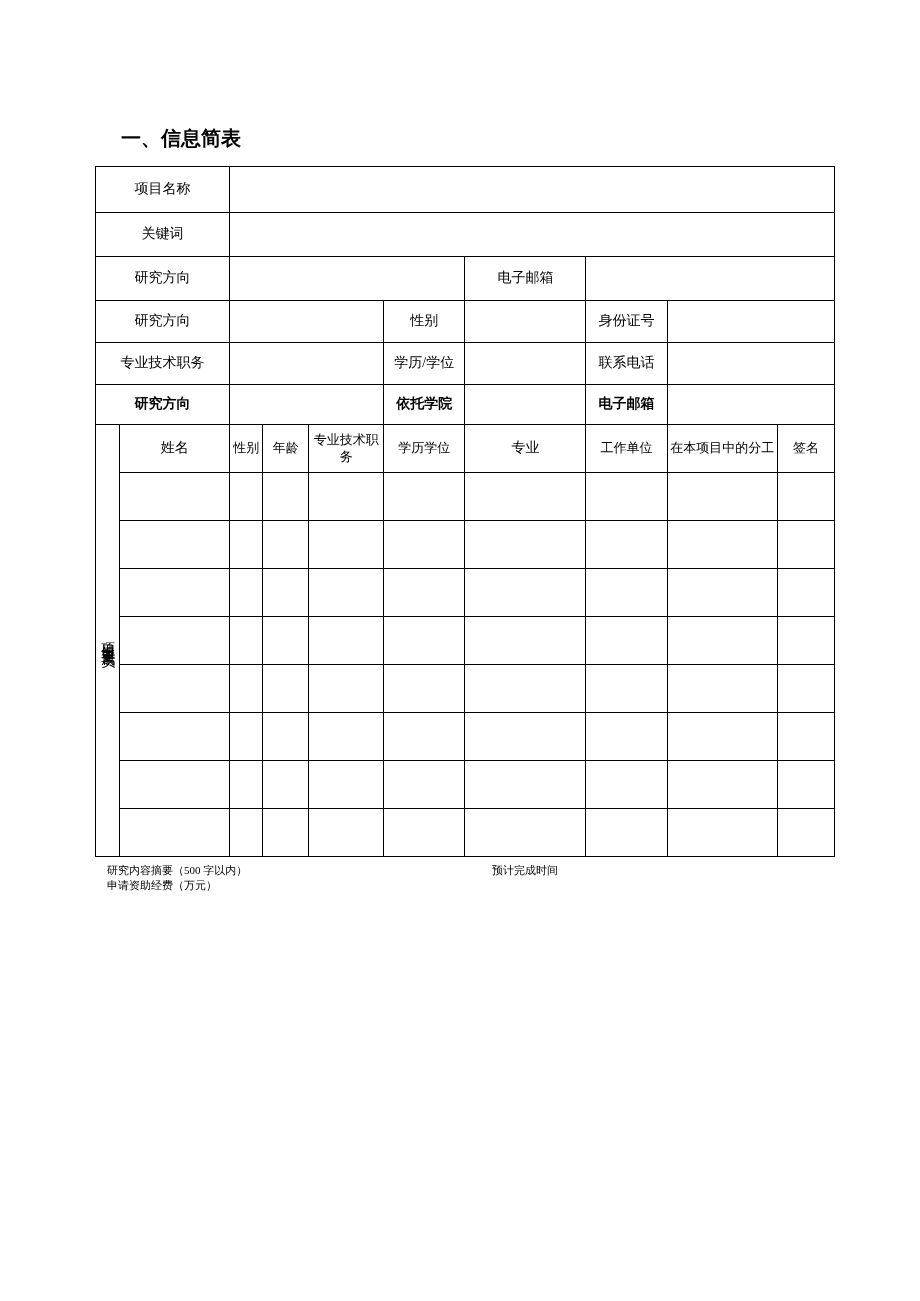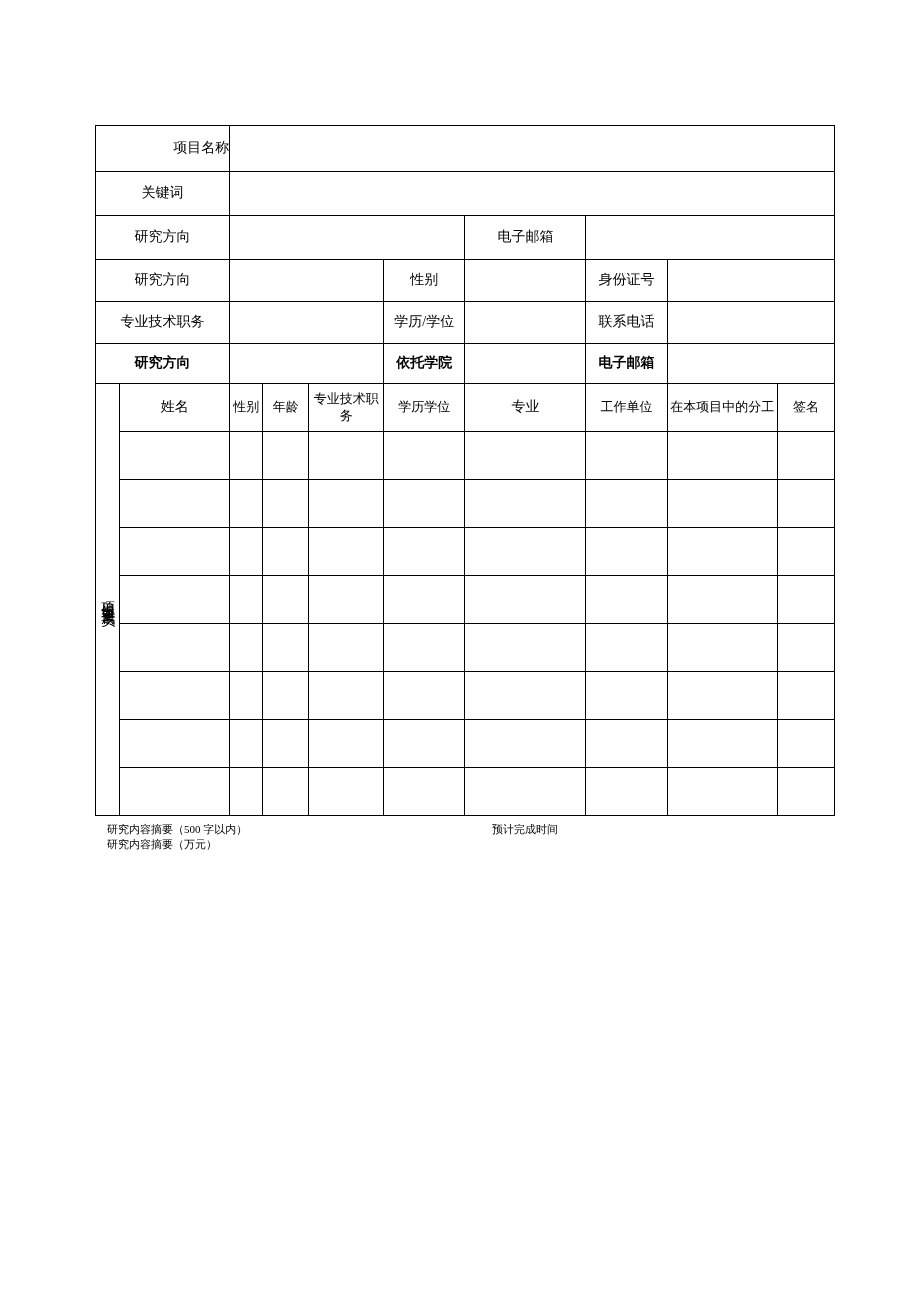--- a/index.html
+++ b/index.html
@@ -31,21 +31,21 @@
       table-layout: fixed;
     }
     td {
       border: 1px solid #000;
       text-align: center;
       vertical-align: middle;
       font-size: 14px;
       word-break: break-all;
       line-height: 1.3;
     }
-    .r1 td { height: 46px; text-align: right; }
+    .r1 td { height: 46px; }
     .r2 td { height: 44px; }
     .r3 td { height: 44px; }
     .r4 td { height: 42px; }
     .r5 td { height: 42px; }
     .r6 td { height: 40px; font-weight: bold; }
     .r-head td { height: 48px; }
     .r-data td { height: 48px; }
     .footer {
       padding-top: 6px;
       padding-left: 12px;
@@ -64,20 +64,21 @@
       white-space: nowrap;
     }
     .small {
       font-size: 13px;
     }
   </style>
 </head>
 <body>
 
 <div class="page">
+  <div class="title">一、信息简表</div>
 
   <table>
     <colgroup>
       <col style="width:22px">
       <col style="width:100px">
       <col style="width:30px">
       <col style="width:42px">
       <col style="width:68px">
       <col style="width:74px">
       <col style="width:110px">
@@ -233,15 +234,15 @@
           <td></td>
         </tr>
   </tbody>
     </table>
 
   <div class="footer">
     <div class="footer-line1">
       <span class="footer-left">研究内容摘要（500 字以内）</span>
       <span>预计完成时间</span>
     </div>
-    <div>研究内容摘要（万元）</div>
+    <div>申请资助经费（万元）</div>
   </div>
 </div>
 
 </body></html>

